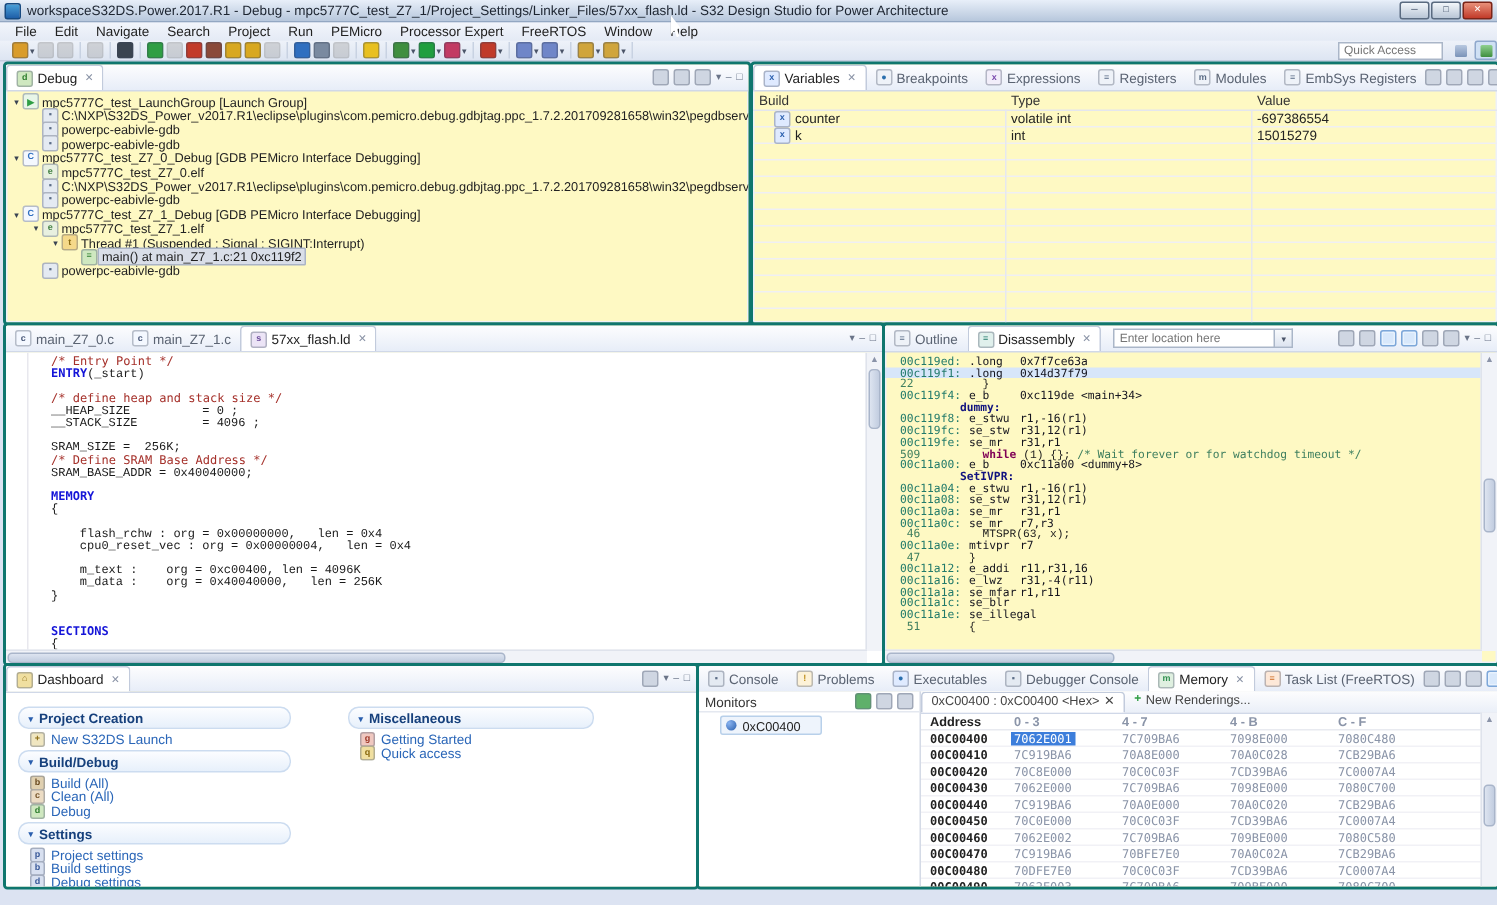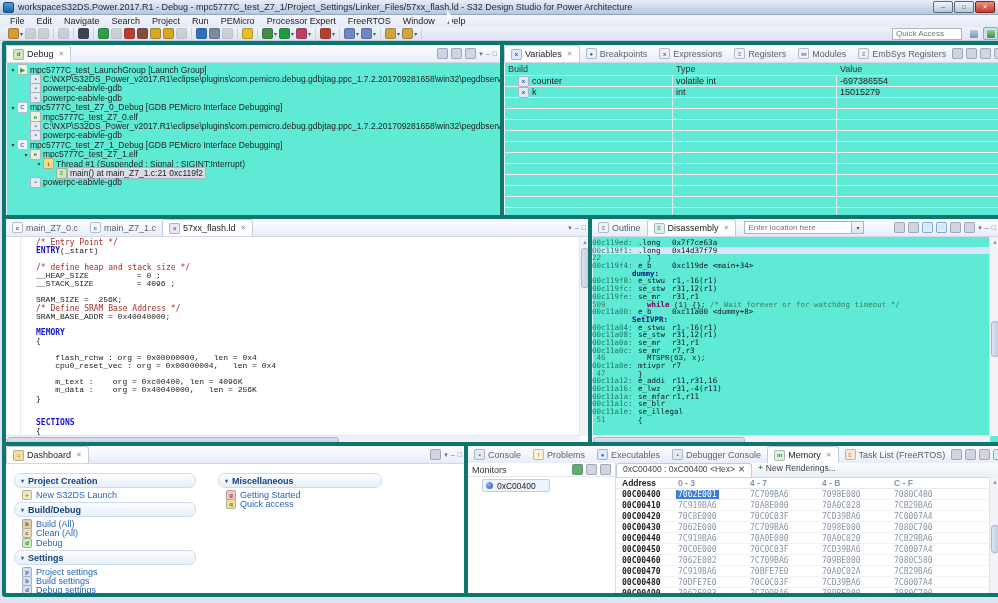--- a/index.html
+++ b/index.html
@@ -18,21 +18,21 @@
   .tbtn{display:flex;align-items:center;}
   .tbtn .tb-core{width:9px;height:9px;border-radius:2px;border:1px solid rgba(60,70,90,.35);}
   .tbtn.disabled{opacity:.38;filter:grayscale(1);}
   .tbtn .dd{font-size:6px;color:#4a5468;margin-left:1px;}
   .tb-right{margin-left:auto;display:flex;align-items:center;gap:4px;padding-right:4px;}
   .qa-input{width:62px;height:10px;border:1px solid #aab6c8;background:#fff;font-size:8px;font-family:"Liberation Sans",sans-serif;padding:0 3px;color:#777;}
   .persp{width:13px;height:11px;border:1px solid transparent;border-radius:2px;display:flex;align-items:center;justify-content:center;}
   .persp .pi{width:8px;height:8px;border-radius:1px;}
   .persp.active{border-color:#8fa8cc;background:#cfe0f4;}
   
-  .panel{position:absolute;background:#5eead4;border:4px solid #0f766e;border-radius:3px;overflow:hidden;box-shadow:0 0 0 1px #eef1f9 inset;}
+  .panel{position:absolute;background:#fef9c3;border:2px solid #0f766e;border-radius:3px;overflow:hidden;box-shadow:0 0 0 1px #eef1f9 inset;}
   .ptabs{height:17px;background:linear-gradient(#fdfdfe,#e7edf8);border-bottom:1px solid #d0d8e8;display:flex;align-items:stretch;font-size:9px;color:#5a6372;position:relative;}
   .ptab{display:flex;align-items:center;gap:3px;padding:0 6px;white-space:nowrap;}
   .ptab.active{background:#fff;color:#222;border-left:1px solid #c2cbdc;border-right:1px solid #c2cbdc;border-top:1px solid #c2cbdc;border-radius:3px 3px 0 0;margin-top:0px;}
   .ptab .tclose{color:#8a93a6;font-size:7px;margin-left:2px;}
   .ticon{width:9px;height:9px;border-radius:2px;border:1px solid rgba(90,100,120,.4);display:inline-flex;align-items:center;justify-content:center;font-size:6px;font-weight:bold;flex:none;}
   .picons{margin-left:auto;display:flex;align-items:center;gap:3px;padding-right:4px;}
   .vicon{width:9px;height:9px;border-radius:2px;border:1px solid rgba(100,110,130,.45);background:#cfd6e2;}
   .vicon.tog{background:#d8e8fb;border-color:#7da7d9;box-shadow:0 0 0 1px #e8f2fd inset;}
   .wctl{color:#6a7488;font-size:7px;line-height:1;}
   
@@ -58,34 +58,34 @@
   .seg-c{color:#a5302a;}
   .seg-k{color:#1414d8;font-weight:bold;}
   .vsb{position:absolute;right:0;top:0;bottom:9px;width:10px;background:#f1f3f8;border-left:1px solid #dfe3ec;}
   .vsb .arr{height:9px;display:flex;align-items:center;justify-content:center;color:#8a93a8;font-size:6px;}
   .vsb .thumb{position:absolute;left:1px;right:1px;background:linear-gradient(90deg,#dde4f0,#c2cde0);border:1px solid #a9b5ca;border-radius:3px;}
   .hsb{position:absolute;left:0;right:10px;bottom:0;height:9px;background:#f1f3f8;border-top:1px solid #dfe3ec;}
   .hsb .thumb{position:absolute;top:1px;bottom:1px;background:linear-gradient(#dde4f0,#c2cde0);border:1px solid #a9b5ca;border-radius:3px;}
   
   .dis-body{position:relative;height:calc(100% - 17px);overflow:hidden;}
   .dis{position:absolute;left:0;top:2px;right:10px;font-family:"DejaVu Sans Mono","Liberation Mono",monospace;font-size:7.5px;line-height:7.7px;white-space:pre;}
-  .dl{height:7.7px;}
+  .dl{height:7.7px;padding-left:10px;}
   .dl.hl{background:#d7e6fa;}
   .da{display:inline-block;width:46px;color:#217a6a;}
   .dm{display:inline-block;width:34px;color:#14141e;}
   .do{color:#14141e;}
   .dlb{margin-left:40px;font-weight:bold;color:#10127f;}
   .dn{display:inline-block;min-width:46px;color:#3f7f5f;}
   .seg-kw{color:#7f0055;font-weight:bold;}
   .seg-cmt{color:#3f7f5f;}
   .loc-combo{display:flex;align-items:center;margin-left:8px;}
   .loc-input{width:100px;height:11px;border:1px solid #aab6c8;background:#fff;font-size:8px;font-family:"Liberation Sans",sans-serif;padding:0 3px;color:#666;}
   .loc-dd{width:11px;height:11px;border:1px solid #aab6c8;border-left:none;background:linear-gradient(#f8fafc,#dde4f0);font-size:6px;color:#4a5468;display:flex;align-items:center;justify-content:center;}
   
-  .dash-body{display:flex;padding:6px 0 0 8px;gap:22px;height:calc(100% - 17px);background:#fff;}
+  .dash-body{display:flex;padding:6px 0 0 8px;gap:38px;height:calc(100% - 17px);background:#fff;}
   .dash-col{display:flex;flex-direction:column;}
   .dsec-head{display:flex;align-items:center;gap:4px;height:13px;border:1px solid #ccdcf0;border-radius:7px;background:linear-gradient(#fcfdff,#e7f0fb);padding:0 6px;margin:3px 0 2px 0;font-weight:bold;color:#16407c;}
   .dsec-head .tw{color:#2a5fae;font-size:6px;}
   .dlink{display:flex;align-items:center;gap:4px;height:9.3px;padding-left:8px;color:#2a66b8;}
   .dlink .ticon{width:8px;height:8px;}
   
   .mon-pane{position:absolute;left:0;top:17px;bottom:0;width:147px;border-right:1px solid #d4dae6;background:#fff;}
   .mon-head{display:flex;align-items:center;height:13px;border-bottom:1px solid #e4e8f0;padding:0 4px;color:#333;}
   .mon-head .picons{padding-right:0;}
   .mon-item{display:flex;align-items:center;gap:4px;height:11px;margin:2px 4px 0 14px;padding:0 3px;background:#eef4fc;border:1px solid #b8d0ea;border-radius:2px;width:60px;font-size:8.5px;}

